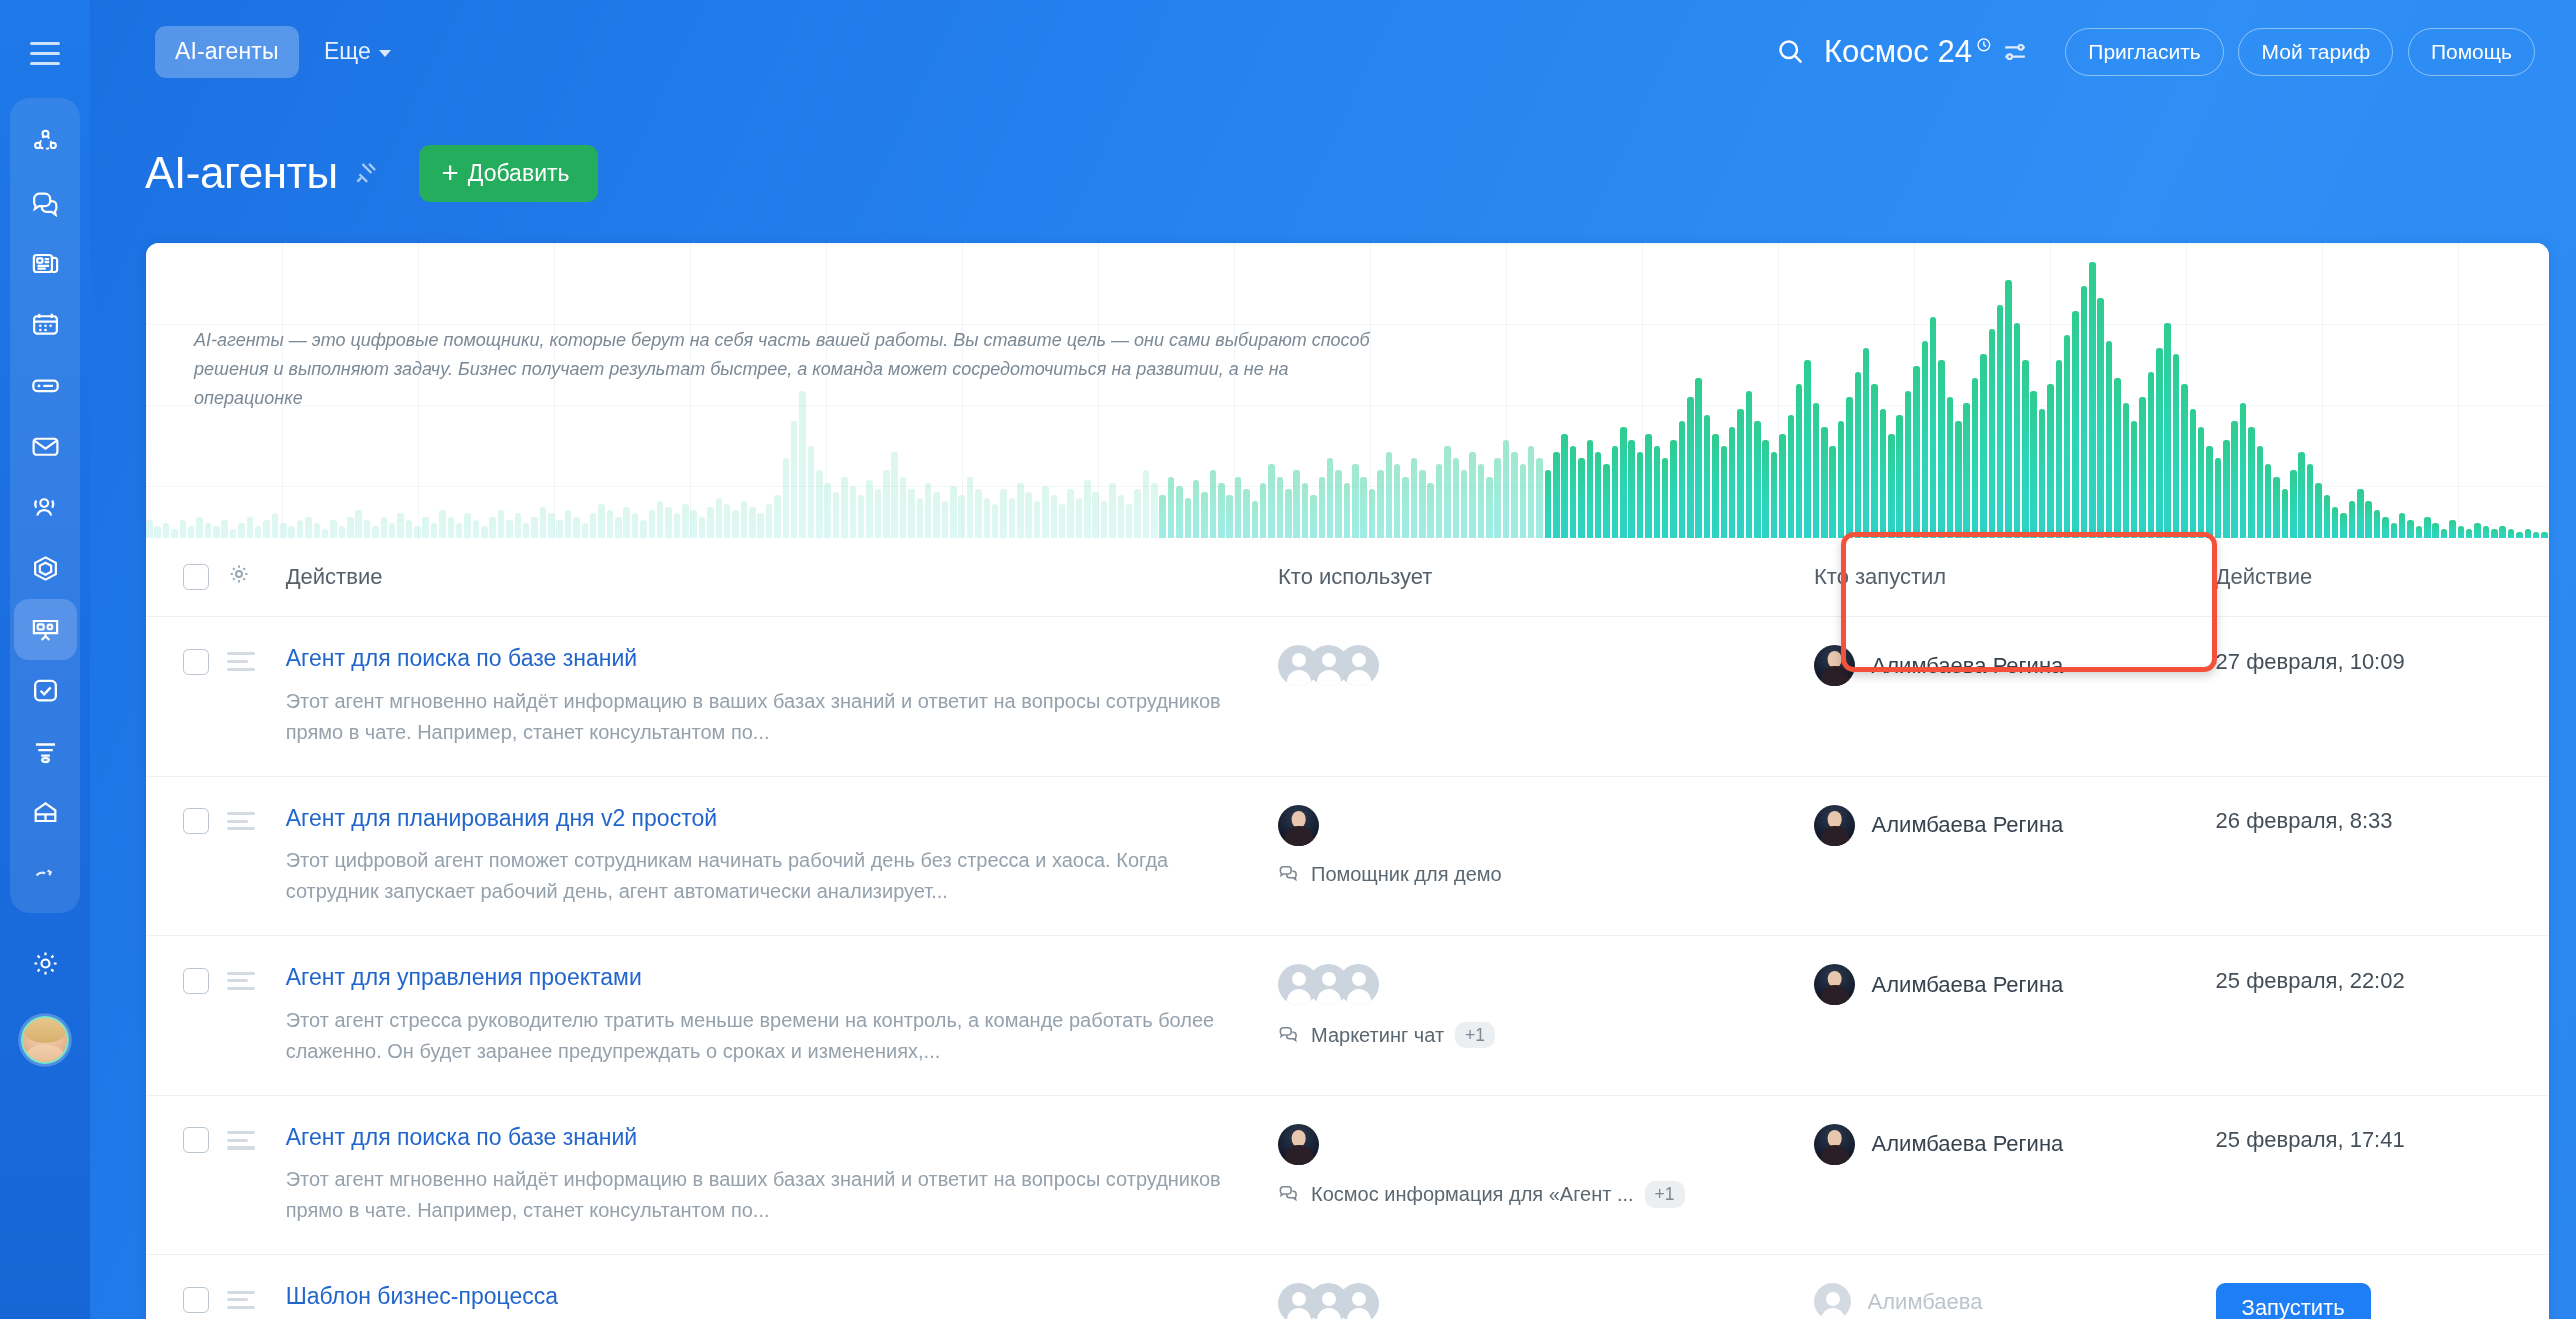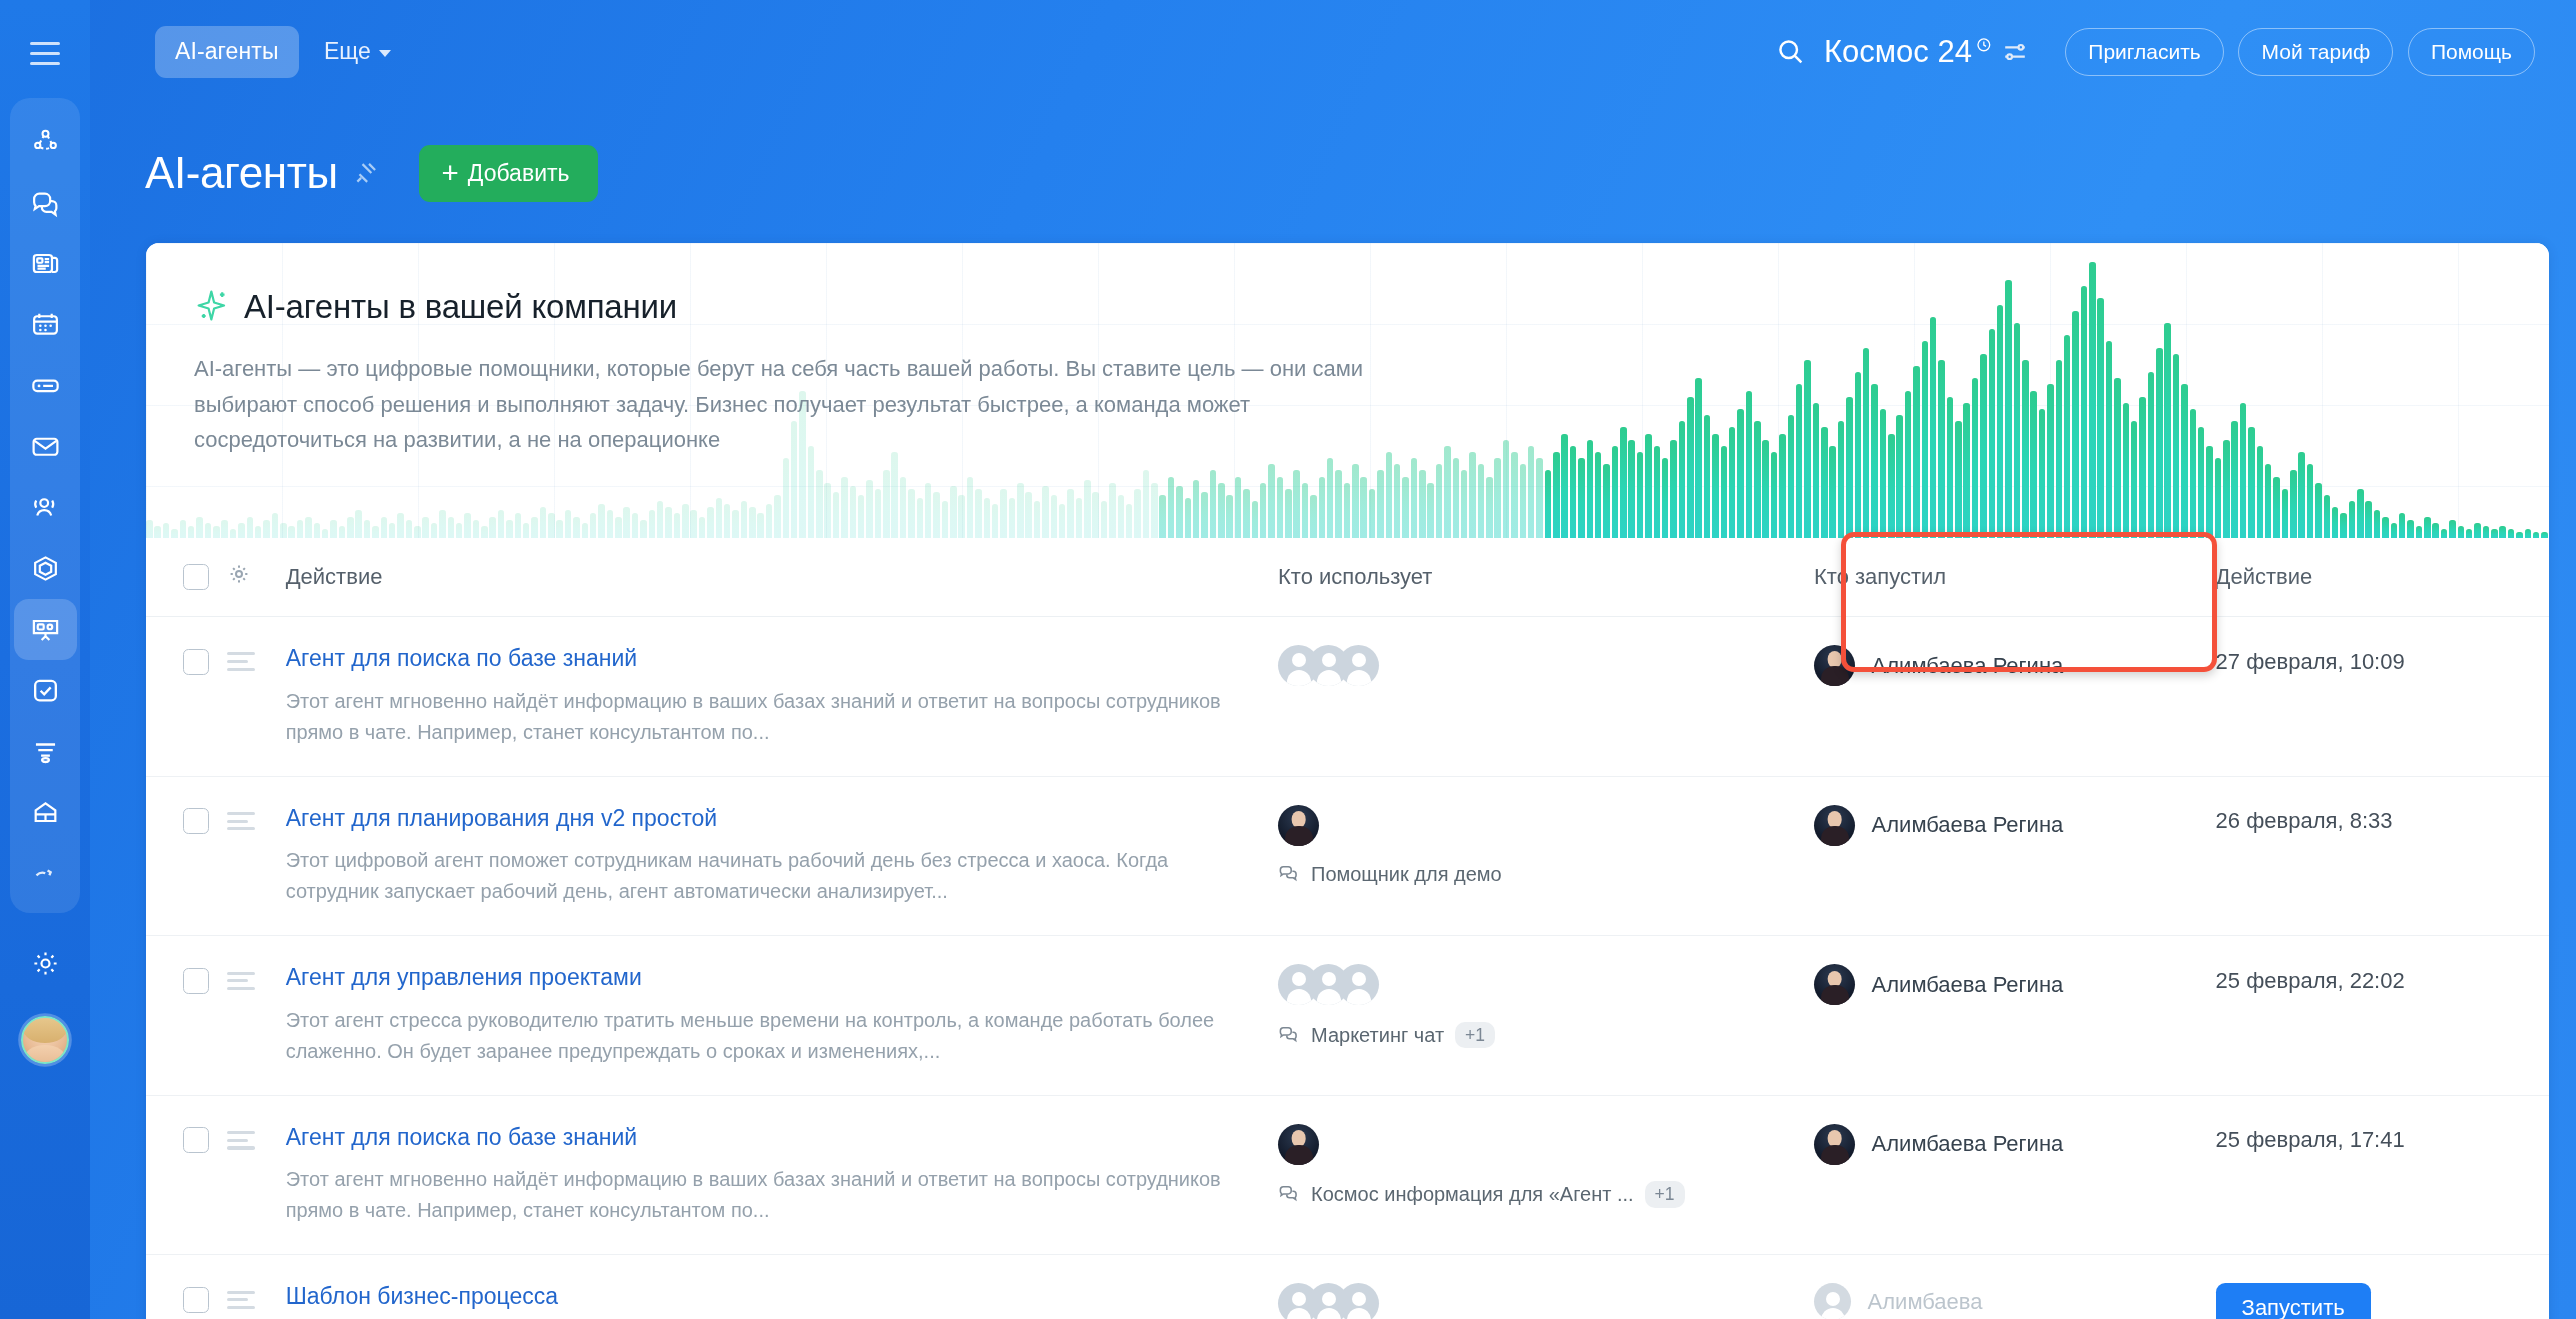--- a/index.html
+++ b/index.html
@@ -141,22 +141,23 @@
     background-image:
       linear-gradient(to right, rgba(160,190,220,0.13) 0.9px, transparent 0.9px),
       linear-gradient(to bottom, rgba(160,190,220,0.13) 0.9px, transparent 0.9px);
     background-size: 136px 81px;
   }
   .bar { flex: 1 1 auto; border-radius: 2.8px 2.8px 0 0; }
   #banner-text { position: absolute; left: 0; top: 0; padding: 44px 0 0 48px; z-index: 3; }
   #banner-head { display:flex; align-items:center; gap: 13px; }
   #banner-title { font-size: 33px; color: #17212b; letter-spacing: -0.2px; }
   #banner-desc {
-    margin-top: 24px; max-width: 1207px; font-size: 22px; line-height: 1.62;
+    margin-top: 39px; max-width: 1207px; font-size: 18px; line-height: 1.62;
     color: #7b8996;
+    font-style: italic;
   }
 
   
   table { width: 100%; border-collapse: collapse; table-layout: fixed; }
   thead th {
     text-align: left; font-weight: 400; font-size: 22px; color: #55606b;
     padding: 24px 0 24px 0; border-bottom: 0.9px solid #ecf0f3;
     vertical-align: middle;
   }
   .c-chk  { width: 81px;  padding-left: 37px !important; }
@@ -692,29 +693,20 @@
         <div class="bar" style="height: 12.3px; background: linear-gradient(rgb(46, 204, 143) 0%, rgb(43, 213, 180) 55%, rgb(46, 211, 198) 100%);"></div>
         <div class="bar" style="height: 9.2px; background: linear-gradient(rgb(46, 204, 143) 0%, rgb(43, 213, 180) 55%, rgb(46, 211, 198) 100%);"></div>
         <div class="bar" style="height: 12.3px; background: linear-gradient(rgb(46, 204, 143) 0%, rgb(43, 213, 180) 55%, rgb(46, 211, 198) 100%);"></div>
         <div class="bar" style="height: 9.2px; background: linear-gradient(rgb(46, 204, 143) 0%, rgb(43, 213, 180) 55%, rgb(46, 211, 198) 100%);"></div>
         <div class="bar" style="height: 6.1px; background: linear-gradient(rgb(46, 204, 143) 0%, rgb(43, 213, 180) 55%, rgb(46, 211, 198) 100%);"></div>
         <div class="bar" style="height: 9.2px; background: linear-gradient(rgb(46, 204, 143) 0%, rgb(43, 213, 180) 55%, rgb(46, 211, 198) 100%);"></div>
         <div class="bar" style="height: 6.1px; background: linear-gradient(rgb(46, 204, 143) 0%, rgb(43, 213, 180) 55%, rgb(46, 211, 198) 100%);"></div>
         <div class="bar" style="height: 6.1px; background: linear-gradient(rgb(46, 204, 143) 0%, rgb(43, 213, 180) 55%, rgb(46, 211, 198) 100%);"></div>
       </div>
     <div id="banner-text">
-      <div id="banner-head">
-        <span>
-          <svg viewBox="0 0 32 32" width="37" height="37" fill="none" stroke="#3ed6a6" stroke-width="1.9" stroke-linejoin="round">
-            <path d="M15 4 17.4 13.4 26 16l-8.6 2.6L15 28l-2.4-9.4L4 16l8.6-2.6z"></path>
-            <path d="M24.4 4.6v4M22.4 6.6h4M8.4 23.4v3.4M6.7 25.1h3.4"></path>
-          </svg>
-        </span>
-        <div id="banner-title">AI-агенты в вашей компании</div>
-      </div>
       <div id="banner-desc">AI-агенты — это цифровые помощники, которые берут на себя часть вашей работы. Вы ставите цель — они сами выбирают способ решения и выполняют задачу. Бизнес получает результат быстрее, а команда может сосредоточиться на развитии, а не на операционке</div>
     </div>
   </div>
 
   <table>
     <thead>
       <tr>
         <th class="c-chk">
           <span class="cb"></span>
         </th>

